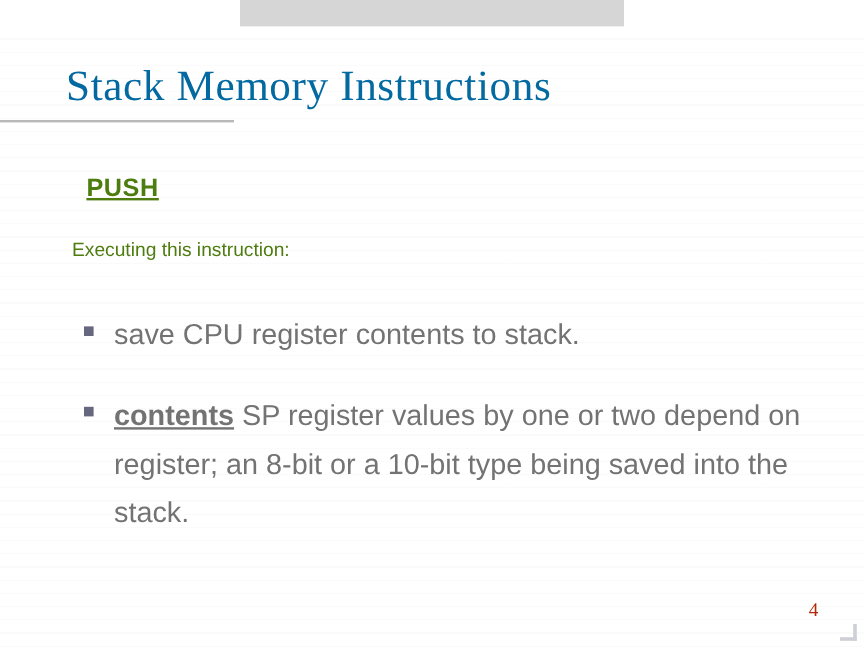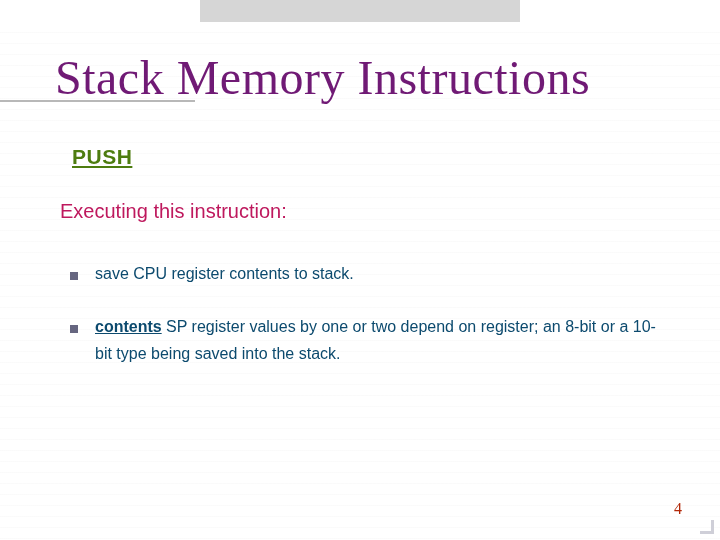--- a/index.html
+++ b/index.html
@@ -34,22 +34,22 @@
       #f2f2f2 11px
     );
     opacity: 0.35;
     pointer-events: none;
   }
   .title {
     position: absolute;
     top: 50px;
     left: 55px;
     font-family: Georgia, 'Times New Roman', serif;
-    font-size: 48px;
-    color: #701a75;
+    font-size: 36px;
+    color: #0369a1;
     letter-spacing: 0.5px;
   }
   .title-rule {
     position: absolute;
     top: 100px;
     left: 0;
     width: 195px;
     height: 2px;
     background: #b8b8b8;
   }
@@ -60,34 +60,34 @@
     font-size: 21px;
     font-weight: bold;
     color: #4d7c0f;
     text-decoration: underline;
     letter-spacing: 0.5px;
   }
   .intro-line {
     position: absolute;
     top: 200px;
     left: 60px;
-    font-size: 20px;
-    color: #be185d;
+    font-size: 16px;
+    color: #4d7c0f;
   }
   .bullet-list {
     position: absolute;
     top: 260px;
     left: 60px;
     right: 50px;
   }
   .bullet-item {
     position: relative;
     padding-left: 35px;
-    font-size: 16px;
-    color: #0c4a6e;
+    font-size: 24px;
+    color: #737373;
     line-height: 1.7;
     margin-bottom: 26px;
   }
   .bullet-item .marker {
     position: absolute;
     left: 10px;
     top: 12px;
     width: 8px;
     height: 8px;
     background: #666680;

